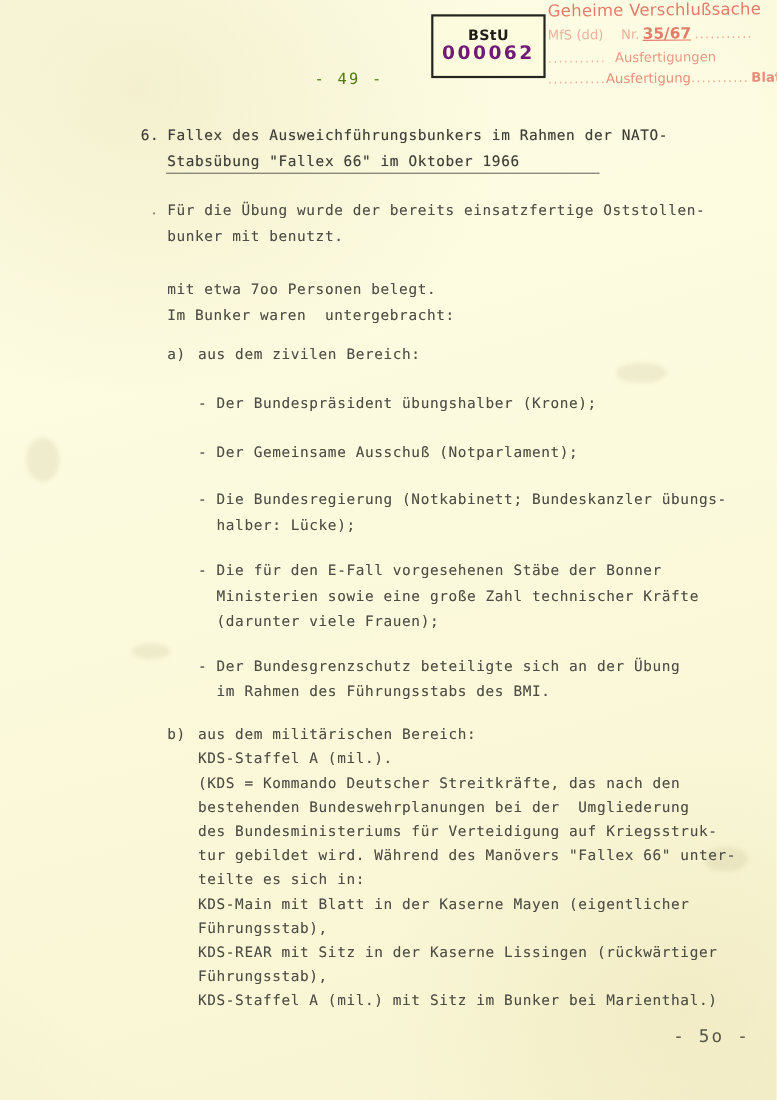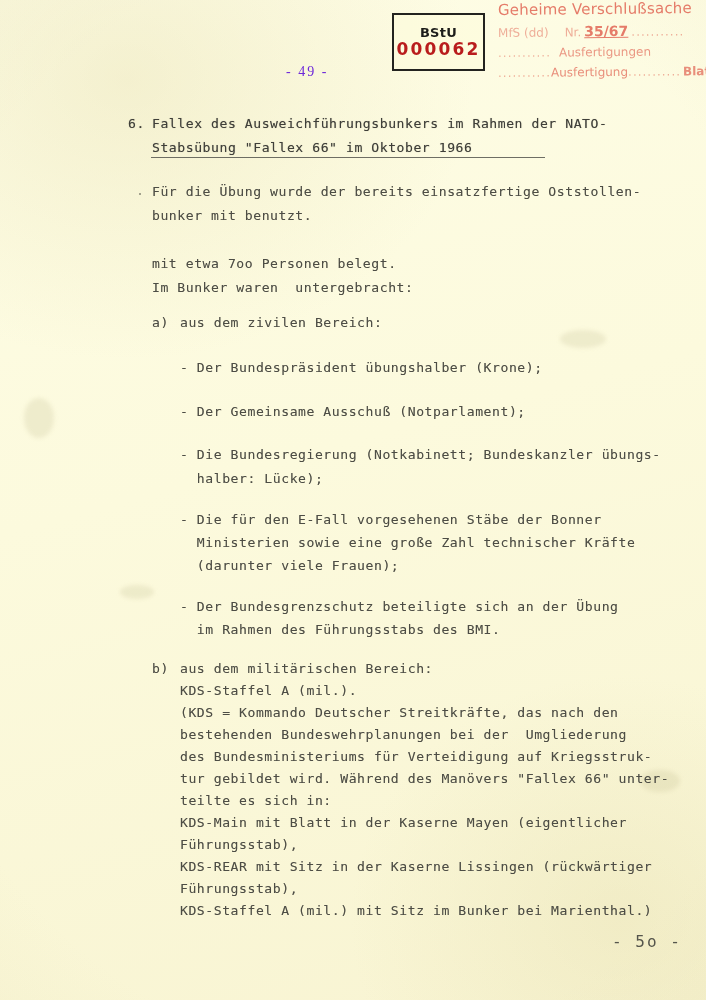--- a/index.html
+++ b/index.html
@@ -29,21 +29,21 @@
   .layer {
     position: absolute;
     inset: 0;
   }
 
   
   .bstu-stamp {
     position: absolute;
     left: 392px;
     top: 13px;
-    width: 93px;
+    width: 104px;
     height: 58px;
     border: 2.5px solid #23231f;
     box-sizing: border-box;
     background: rgba(253,251,219,0.55);
     display: flex;
     flex-direction: column;
     align-items: center;
     justify-content: center;
     gap: 2px;
   }
@@ -52,21 +52,21 @@
     font-size: 13px;
     font-weight: 700;
     color: #1d1d1a;
     letter-spacing: 0.3px;
     line-height: 1;
   }
   .bstu-number {
     font-family: "DejaVu Sans", "Liberation Sans", sans-serif;
     font-size: 17px;
     font-weight: 700;
-    color: #b91c1c;
+    color: #701a75;
     letter-spacing: 2.2px;
     line-height: 1;
   }
 
   
   .secret-stamp {
     position: absolute;
     left: 498px;
     top: 2px;
     width: 206px;
@@ -108,22 +108,21 @@
   .ss-faint { opacity: 0.6; }
   .ss-blatt { font-weight: 700; margin-left: 2px; }
 
   
   .folio-top {
     position: absolute;
     left: 286px;
     top: 64px;
     font-size: 14px;
     letter-spacing: 2px;
-    color: #6d28d9;
-    font-family: Liberation Serif, serif;
+    color: #4d7c0f;
   }
   .folio-bottom {
     position: absolute;
     left: 612px;
     top: 932px;
     font-size: 16px;
     letter-spacing: 2px;
     color: #55554c;
   }
 

